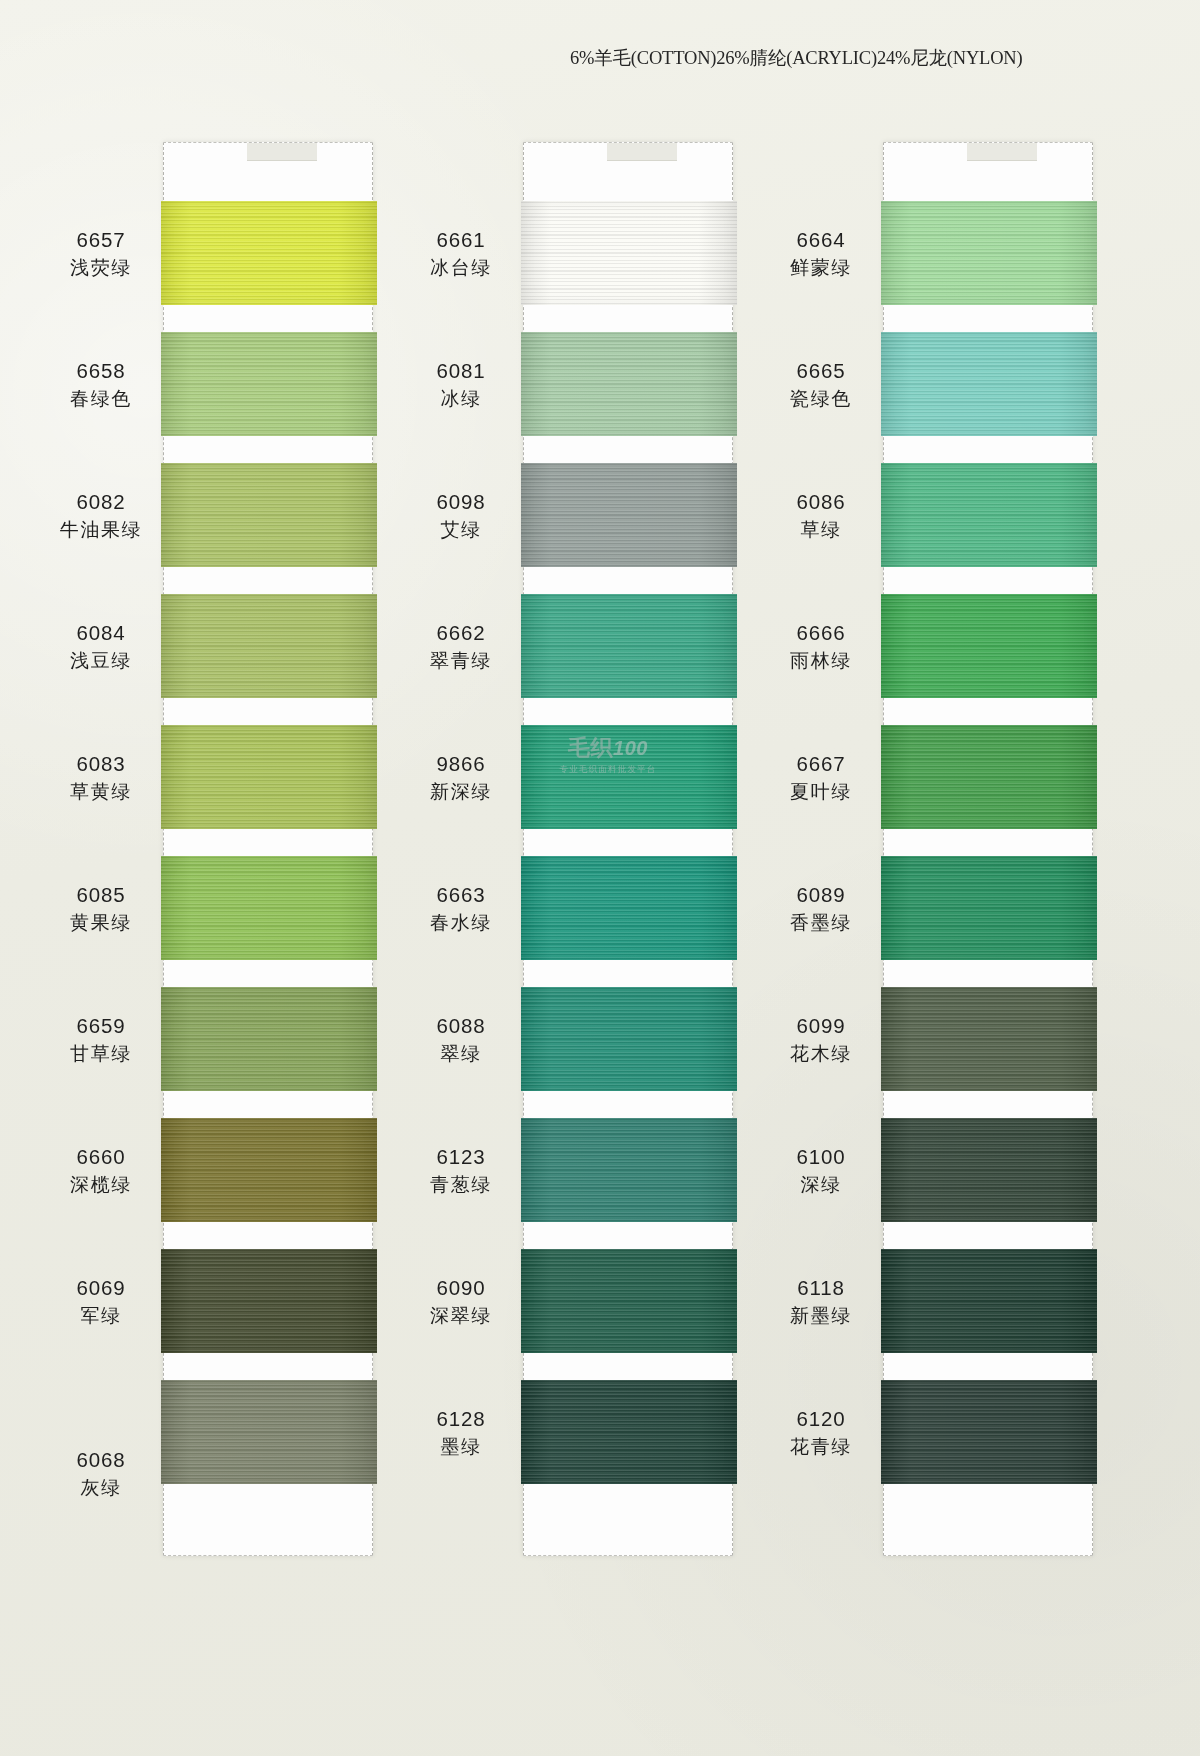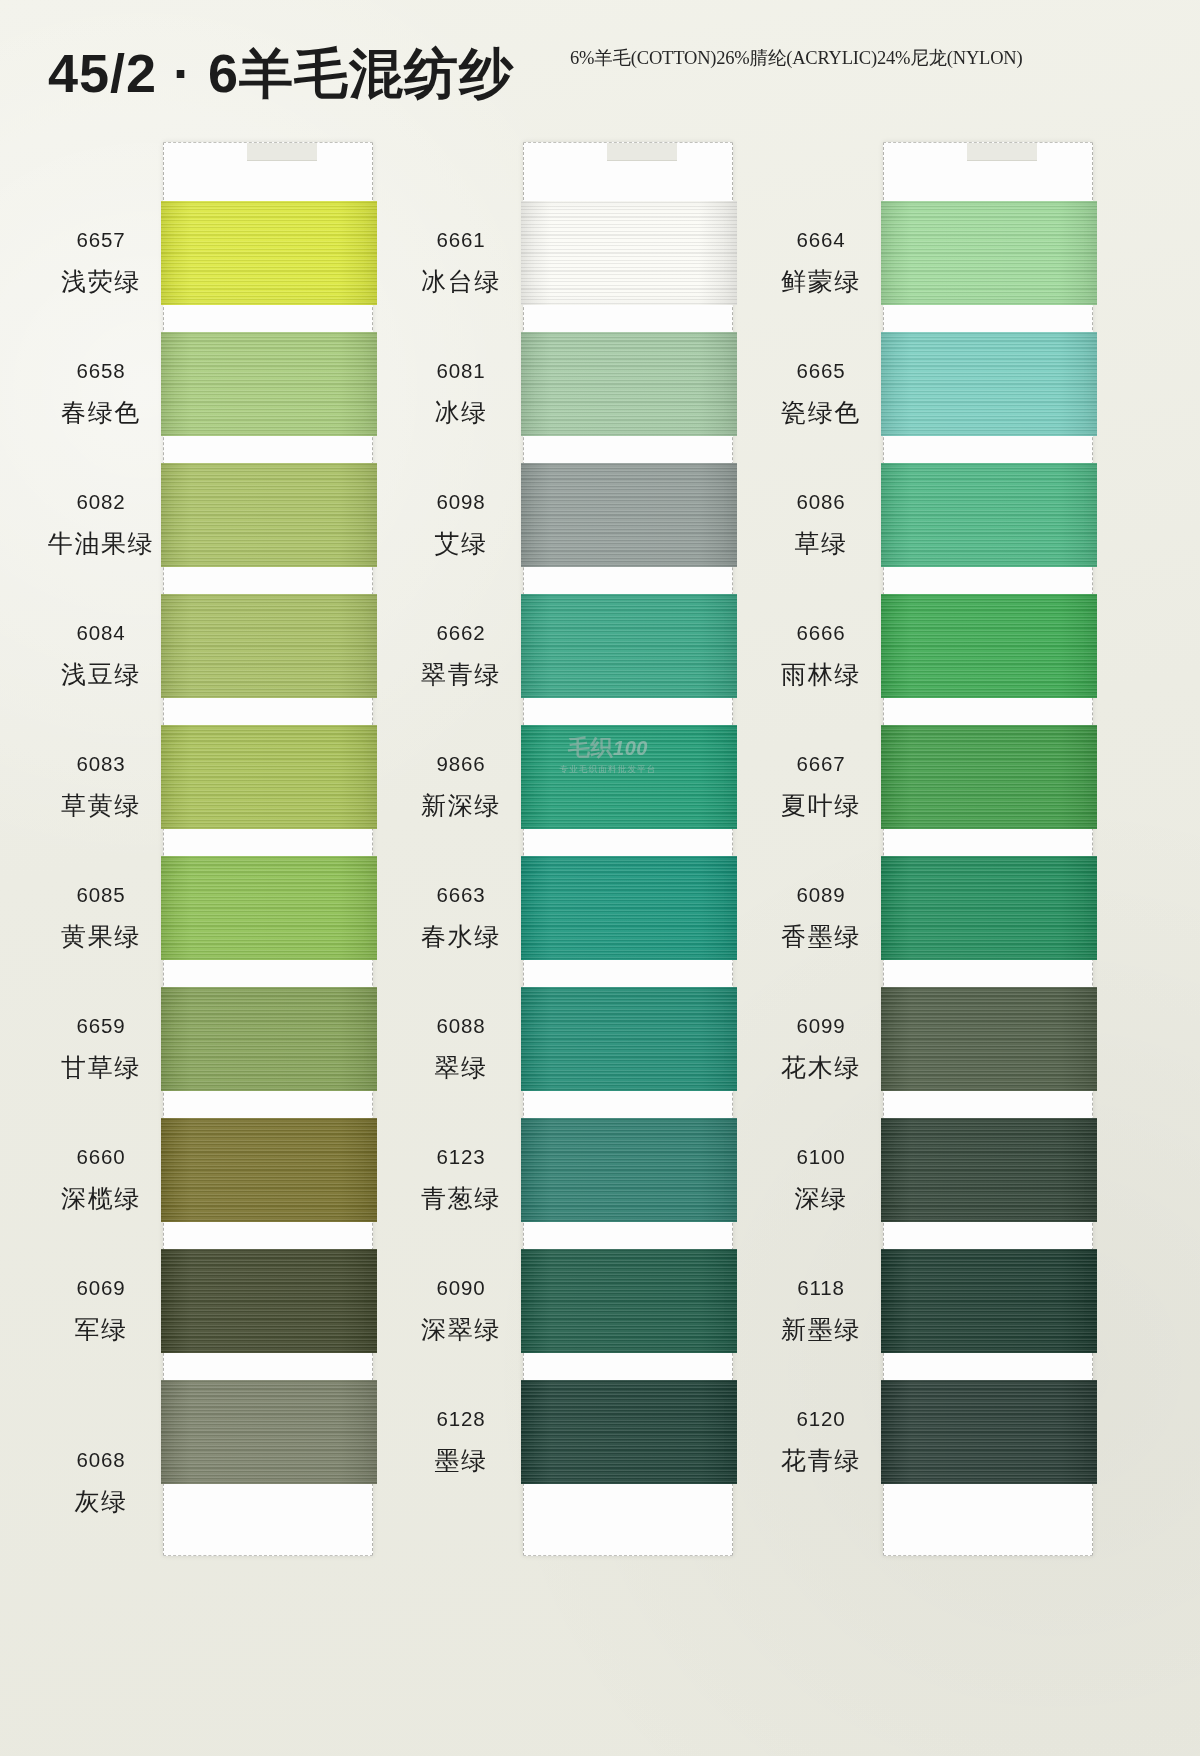--- a/index.html
+++ b/index.html
@@ -92,21 +92,21 @@
     position: absolute;
     width: 116px;
     text-align: center;
     color: #1f1f1f;
     line-height: 1.32;
   }
   .col-1 .label { left: 3px; }
   .col-2 .label { left: 3px; }
   .col-3 .label { left: 3px; }
   .code { font-size: 20.5px; letter-spacing: 0.9px; font-weight: 400; }
-  .name { font-size: 25px; letter-spacing: 1.6px; font-weight: 400; margin-top: 12px; }
+  .name { font-size: 19px; letter-spacing: 1.6px; font-weight: 400; margin-top: 2px; }
 
   
   .watermark {
     position: absolute; left: 528px; top: 733px;
     width: 160px; text-align: center;
     opacity: 0.52;
     pointer-events: none;
   }
   .wm-main {
     font-size: 22px; color: #b9b9b9; font-weight: 700; letter-spacing: 0.5px;
@@ -124,21 +124,20 @@
   }
 </style>
 </head>
 <body>
 
 <div id="page">
 
   <div class="paper-noise"></div>
 
   <div class="header">
-    <div class="title">45/2 · 6羊毛混纺纱</div>
     <div class="composition">
       <div>6%羊毛(COTTON)26%腈纶(ACRYLIC)24%尼龙(NYLON)</div>
     </div>
   </div>
 
   <div class="columns">
 
     <div class="column col-1">
       <div class="card">
         <div class="card-notch"></div>

